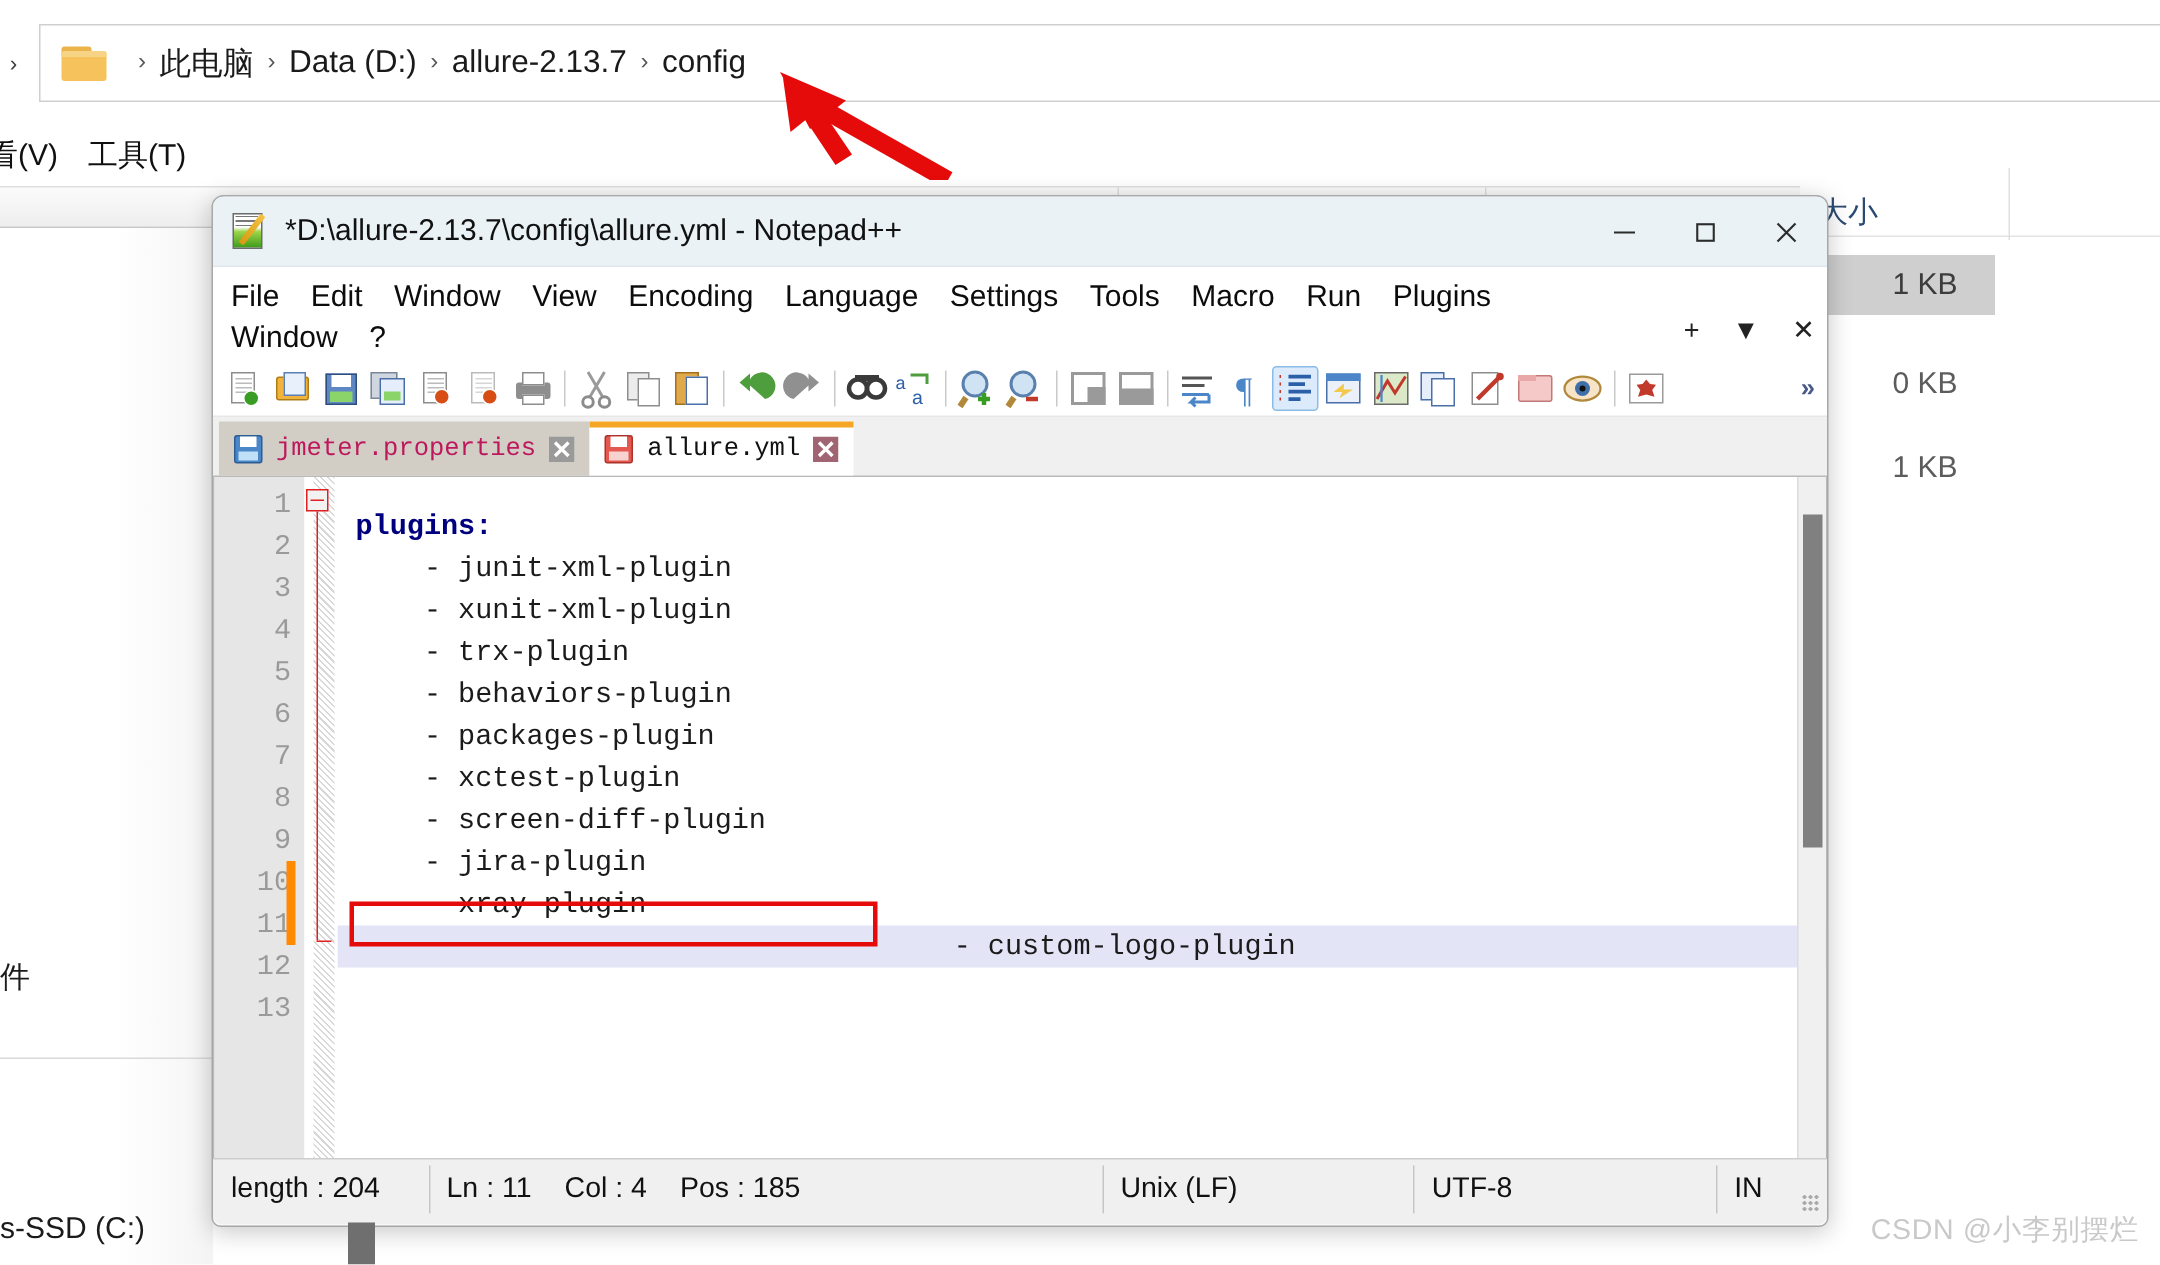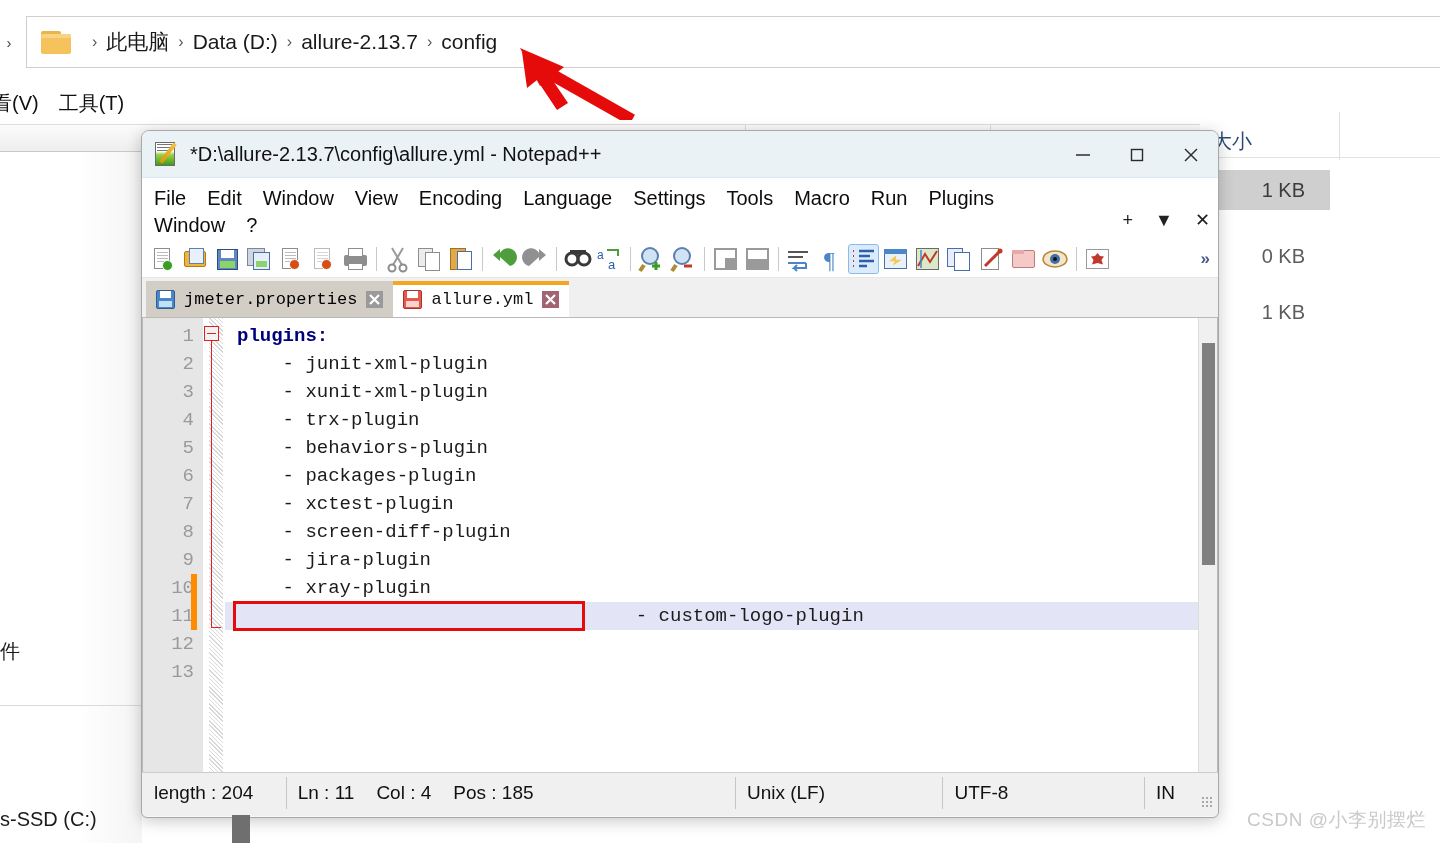--- a/index.html
+++ b/index.html
@@ -157,21 +157,21 @@
 
   .npp-tabs {
     position: relative; height: 40px; background: #f0f0f0; display: flex; align-items: flex-end;
     padding-left: 4px; border-bottom: 1px solid #b9b9b9;
   }
   .tab {
     height: 36px; display: flex; align-items: center; gap: 9px;
     padding: 0 10px 0 10px; font-family: "Liberation Mono", monospace; font-size: 17px;
     position: relative;
   }
-  .tab.inactive { background: #d2cec6; color: #000000; }
+  .tab.inactive { background: #d2cec6; color: #be185d; }
   .tab.active { background: #ffffff; color: #111; }
   .tab.active::before {
     content:""; position:absolute; left:0; right:0; top:0; height:4px; background:#f5a623;
   }
   .disk { width: 19px; height: 19px; position: relative; flex: none; }
   .disk .d-body { position:absolute; inset:0; border-radius: 2px; }
   .disk .d-top { position:absolute; left:4px; top:1px; width:11px; height:7px; background:#ffffff; }
   .disk .d-bot { position:absolute; left:3px; top:11px; width:13px; height:6px; background:#ffffff; }
   .tabx { width: 17px; height: 17px; position: relative; flex: none; }
   .tabx svg { display:block; }
@@ -199,21 +199,21 @@
     position: absolute; left: 1px; top: 8px; width: 15px; height: 15px;
     border: 1px solid #e02020; background: #f2f2f2;
   }
   .fold-box::after { content:""; position:absolute; left:2px; top:6px; width:9px; height:1px; background:#e02020; }
   .fold-line { position: absolute; left: 8px; top: 23px; width: 1px; background: #e02020; }
   .fold-foot { position: absolute; left: 8px; width: 10px; height: 1px; background: #e02020; }
 
   .code {
     position: relative; flex: 1; background: #ffffff; overflow: hidden;
     font-family: "Liberation Mono", monospace; font-size: 19px; color: #1b1b1b;
-    padding-top: 4px;
+    padding-top: 19px;
   }
   .code .row { height: 28px; line-height: 28px; white-space: pre; padding-left: 12px; }
   .code .row.hl { background: #e4e4f7; text-align: center; }
   .code .kw { color: #00007f; font-weight: bold; }
 
   .hl-box {
     position: absolute; left: 8px; width: 352px; height: 30px;
     border: 3px solid #e50b0b; pointer-events: none;
   }
 

